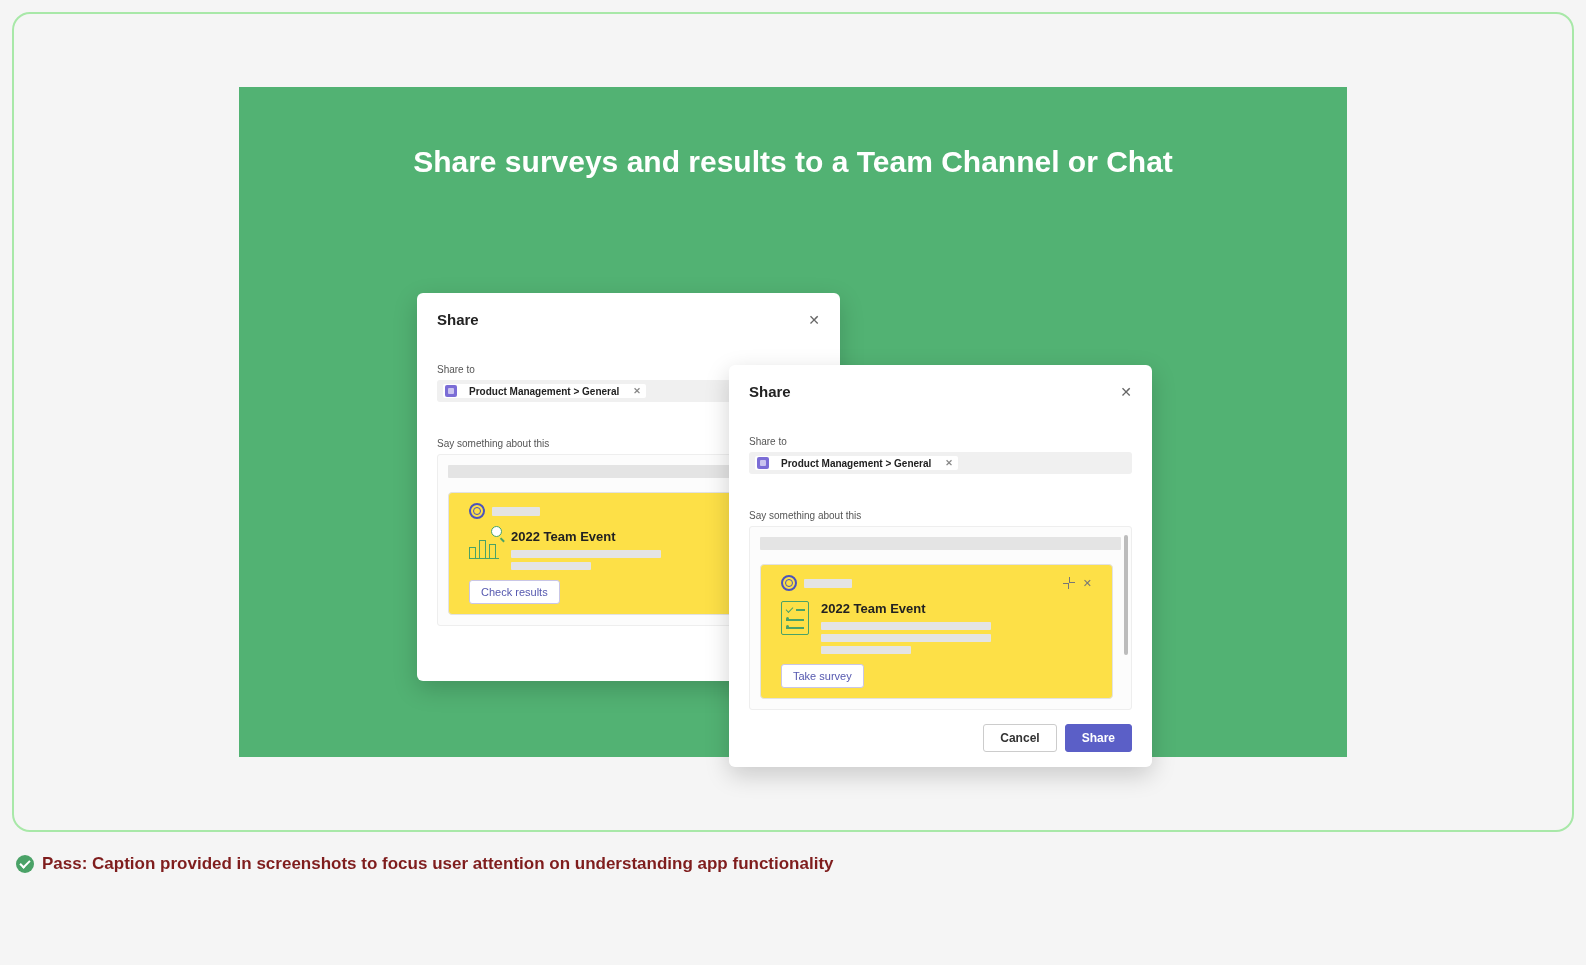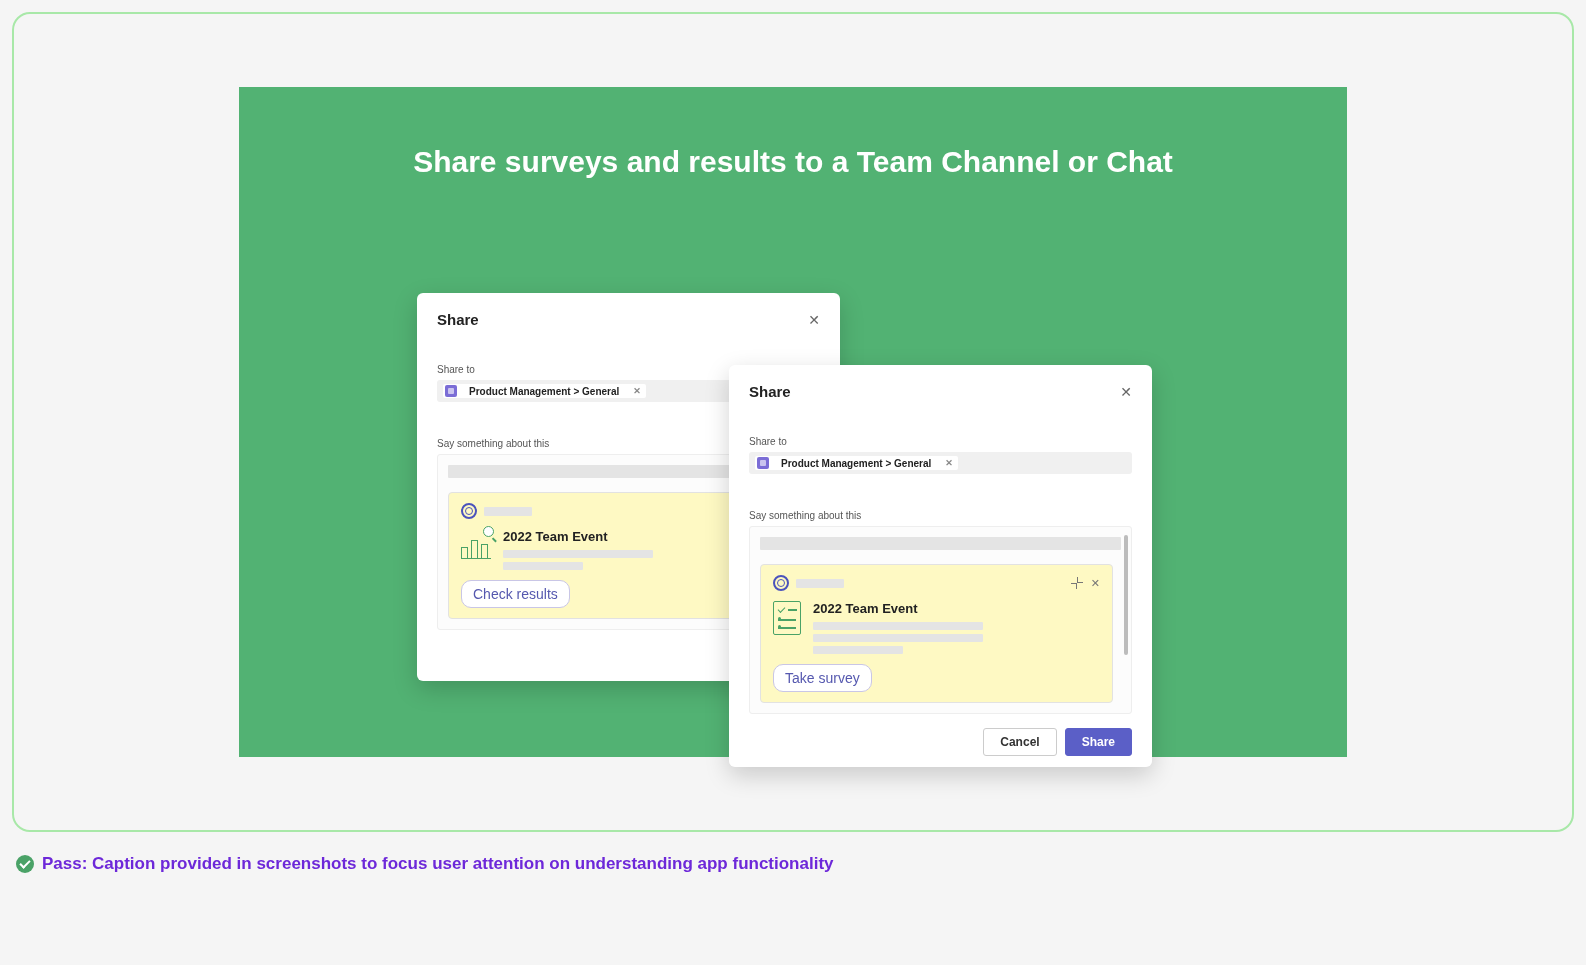--- a/index.html
+++ b/index.html
@@ -129,22 +129,22 @@
     right: 3px;
     top: 8px;
     width: 4px;
     height: 120px;
     background: #bcbcbc;
     border-radius: 2px;
   }
   .card {
     border: 1px solid #e2e2e2;
     border-radius: 4px;
-    padding: 10px 12px;
-    background: #fef9c3;
+    padding: 10px 20px;
+    background: #fde047;
     margin-right: 8px;
   }
   .card-hdr {
     display: flex;
     align-items: center;
     justify-content: space-between;
     margin-bottom: 10px;
   }
   .card-hdr-left { display: flex; align-items: center; gap: 7px; }
   .card-logo {
@@ -167,24 +167,24 @@
     font-weight: 600;
     color: #222;
     margin-bottom: 6px;
   }
   .card-lines { display: flex; flex-direction: column; gap: 4px; }
   .outline-btn {
     margin-top: 10px;
     border: 1px solid #c9c6e6;
     color: #5558af;
     background: white;
-    font-size: 14px;
+    font-size: 11px;
     font-weight: 500;
     padding: 5px 11px;
-    border-radius: 10px;
+    border-radius: 3px;
     cursor: pointer;
   }
   .dlg-footer {
     display: flex;
     justify-content: flex-end;
     gap: 8px;
     margin-top: 14px;
   }
   .btn {
     font-size: 12px;
@@ -281,21 +281,21 @@
     position: absolute;
     left: 4px; top: 5px;
     width: 8px; height: 4px;
     border-left: 2px solid white;
     border-bottom: 2px solid white;
     transform: rotate(-45deg);
   }
   .caption-text {
     font-size: 17px;
     font-weight: 700;
-    color: #6d28d9;
+    color: #7f1d1d;
   }
   .collapse-icon {
     display: inline-block;
     position: relative;
     width: 12px;
     height: 12px;
   }
   .collapse-icon::before, .collapse-icon::after {
     content: '';
     position: absolute;

